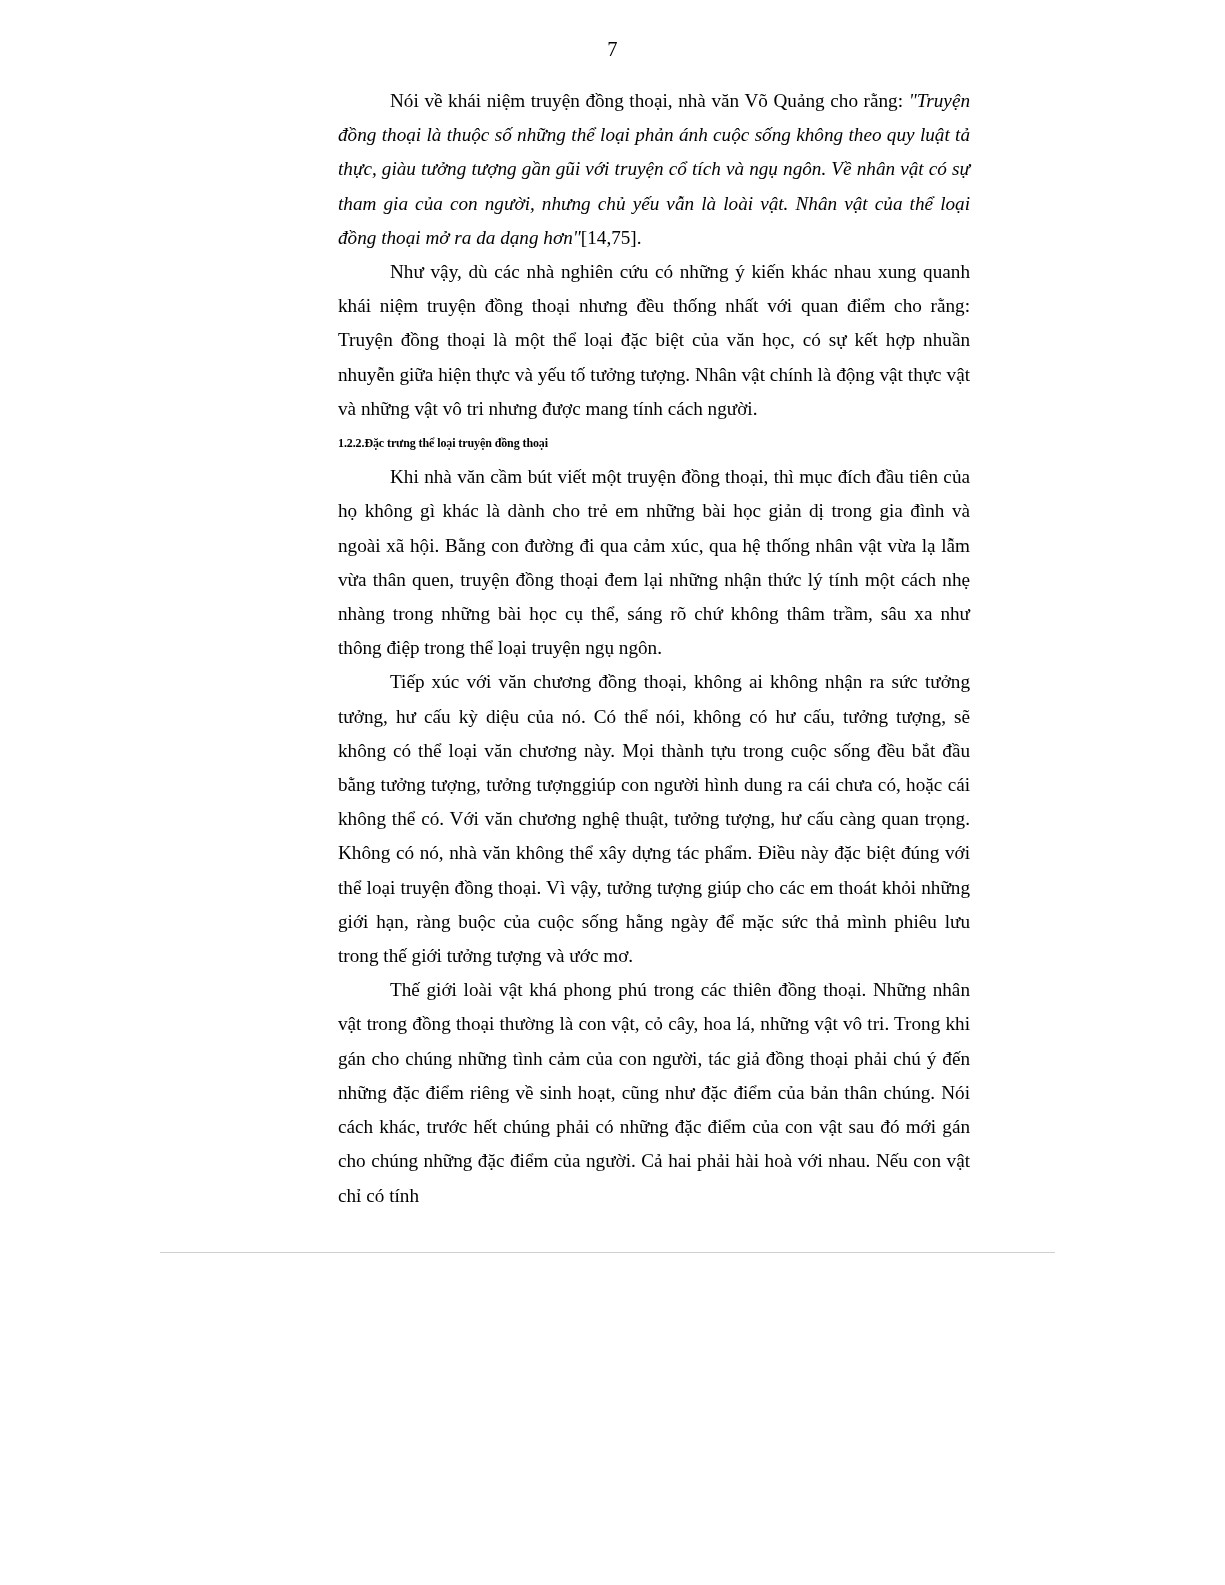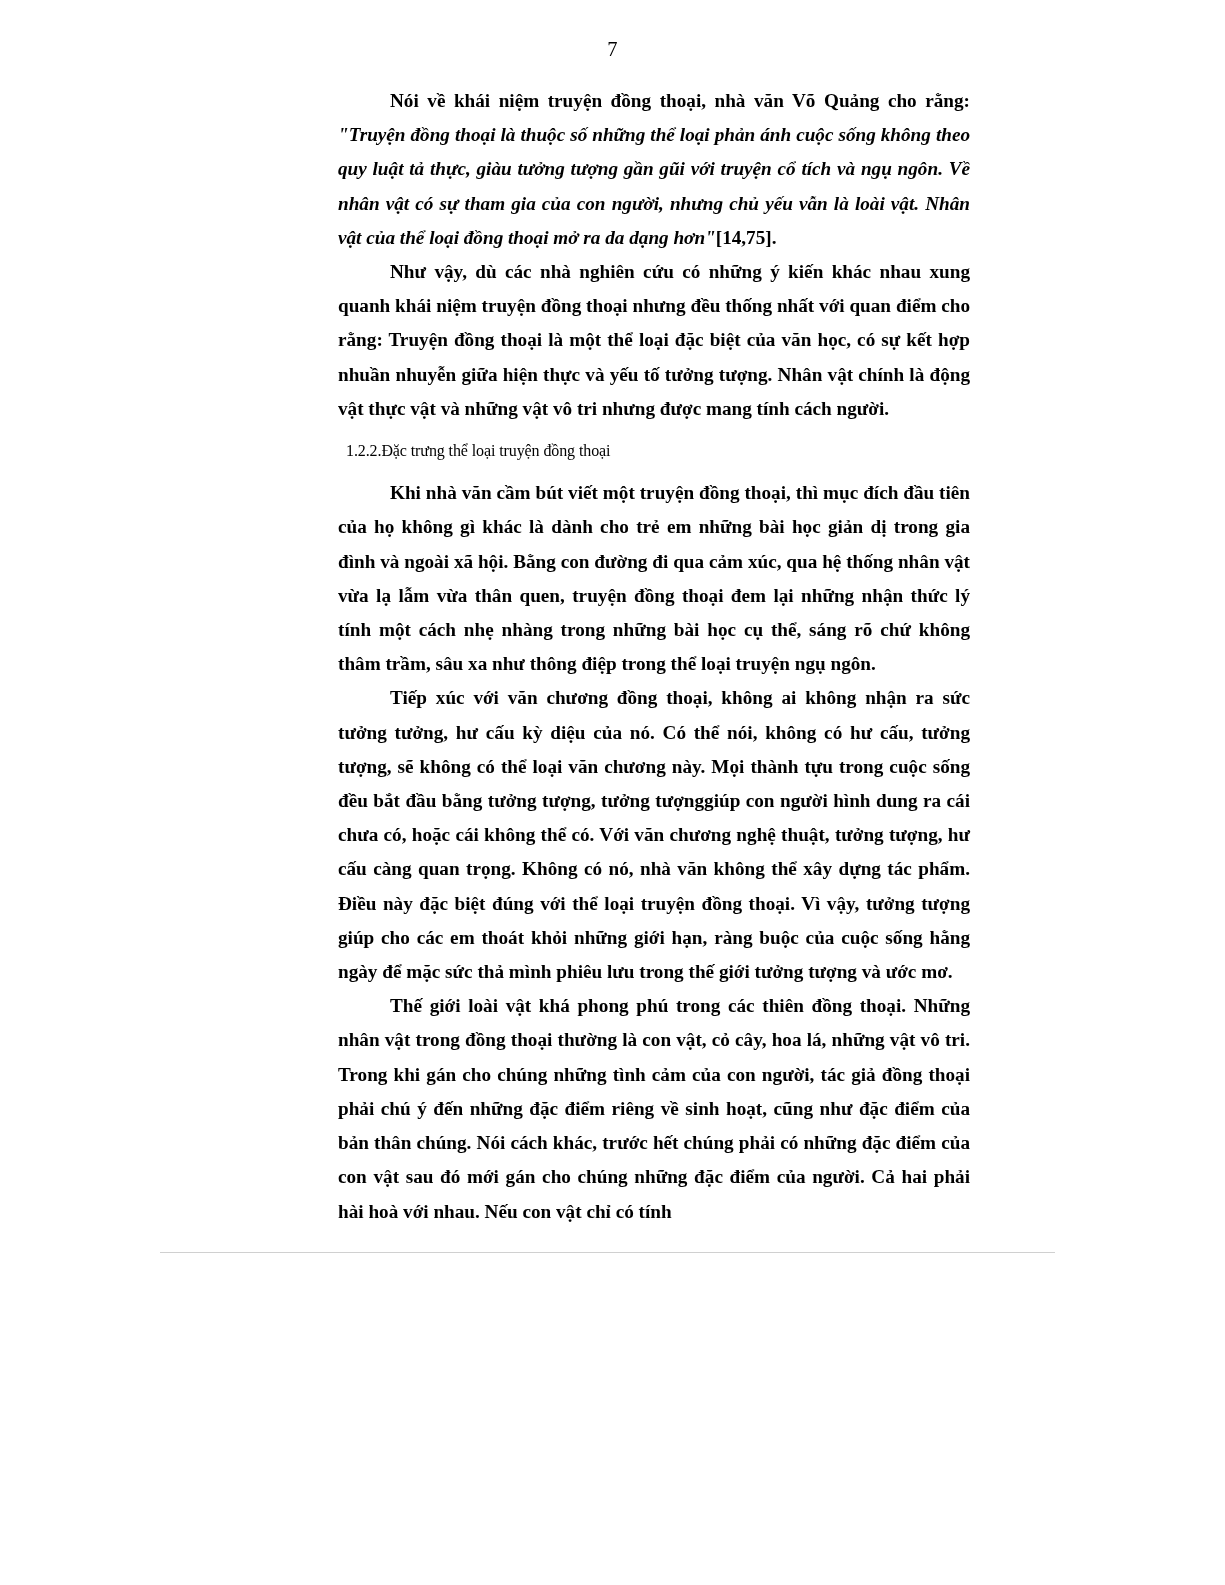--- a/index.html
+++ b/index.html
@@ -38,27 +38,26 @@
     top: 84px;
     width: 632px;
   }
   p {
     margin: 0;
     font-size: 19.2px;
     line-height: 34.2px;
     text-align: justify;
     text-justify: inter-word;
     text-indent: 52px;
-    font-weight: bold;
   }
   .heading {
-    margin: 8px;
-    font-size: 16px;
+    margin: 0;
+    font-size: 12px;
     line-height: 34.2px;
-    font-weight: normal;
+    font-weight: bold;
     text-indent: 0;
     letter-spacing: -0.1px;
   }
   .roman {
     font-style: normal;
   }
   .footer-rule {
     position: absolute;
     left: 160px;
     top: 1252px;

